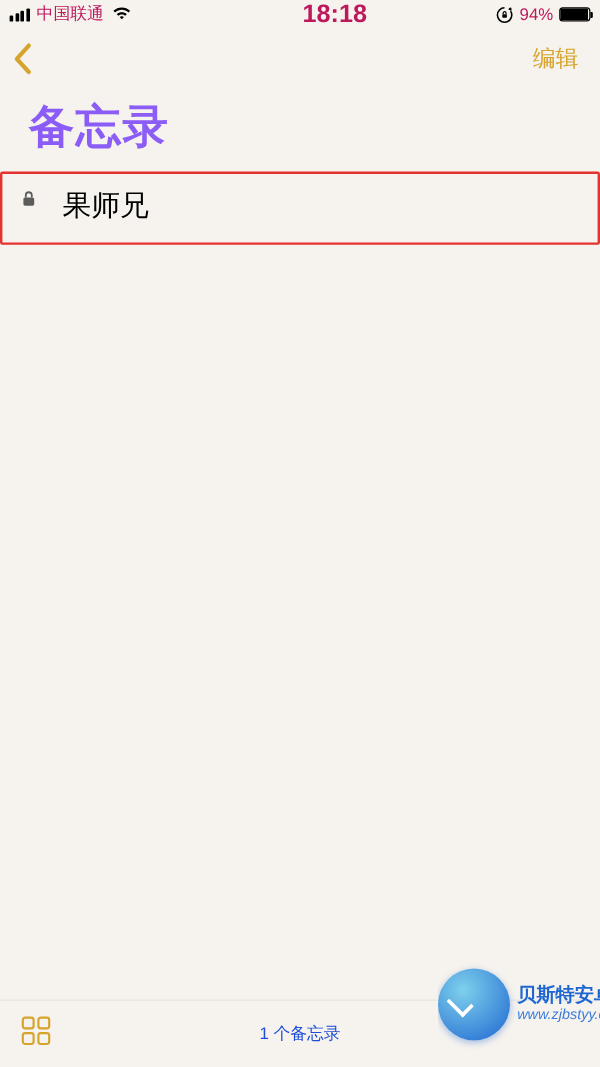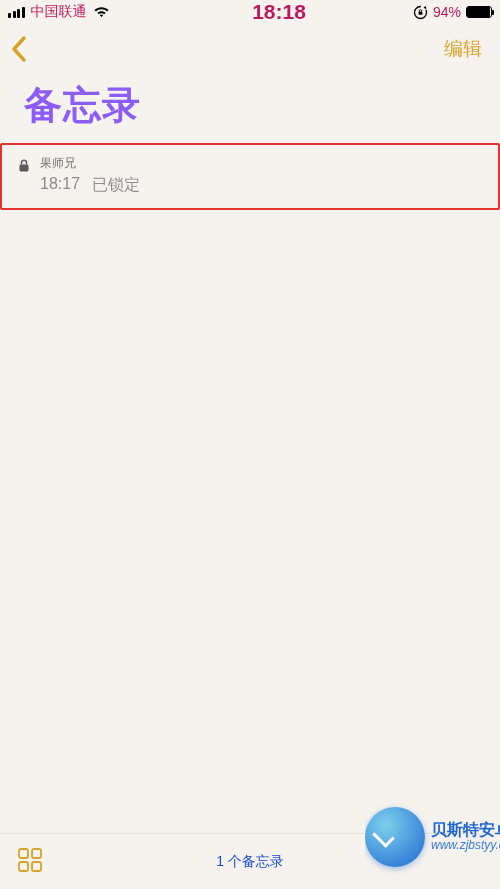--- a/index.html
+++ b/index.html
@@ -108,24 +108,25 @@
       flex-shrink: 0;
       display: flex;
       justify-content: flex-start;
       padding-top: 4px;
       color: #5c5c5c;
     }
     .note-text {
       flex: 1;
     }
     .note-title {
-      font-size: 12px;
-      color: #737373;
+      font-size: 24px;
+      color: #000000;
       font-weight: 400;
       margin-bottom: 3px;
+      margin-left: 12px;
     }
     .note-sub {
       font-size: 16px;
       color: #8d8d8d;
       display: flex;
       gap: 12px;
     }
     
     .toolbar {
       position: absolute;
@@ -243,24 +244,20 @@
 <div class="list">
   <div class="note-item">
     <div class="lock-col">
       <svg width="12" height="14" viewBox="0 0 12 14">
         <rect x="1.5" y="5.5" width="9" height="7" rx="1.4" fill="#5c5c5c"></rect>
         <path d="M3.5 5.5 v-1.8 a2.5 2.5 0 0 1 5 0 v1.8" fill="none" stroke="#5c5c5c" stroke-width="1.5"></path>
       </svg>
     </div>
     <div class="note-text">
       <div class="note-title">果师兄</div>
-      <div class="note-sub">
-        <span>18:17</span>
-        <span>已锁定</span>
-      </div>
     </div>
   </div>
 </div>
 
 <div class="toolbar">
   <div class="grid-btn">
     <svg width="28" height="28" viewBox="0 0 28 28">
       <rect x="3" y="3" width="9" height="9" rx="2" fill="none" stroke="#d6a42c" stroke-width="1.8"></rect>
       <rect x="16" y="3" width="9" height="9" rx="2" fill="none" stroke="#d6a42c" stroke-width="1.8"></rect>
       <rect x="3" y="16" width="9" height="9" rx="2" fill="none" stroke="#d6a42c" stroke-width="1.8"></rect>

